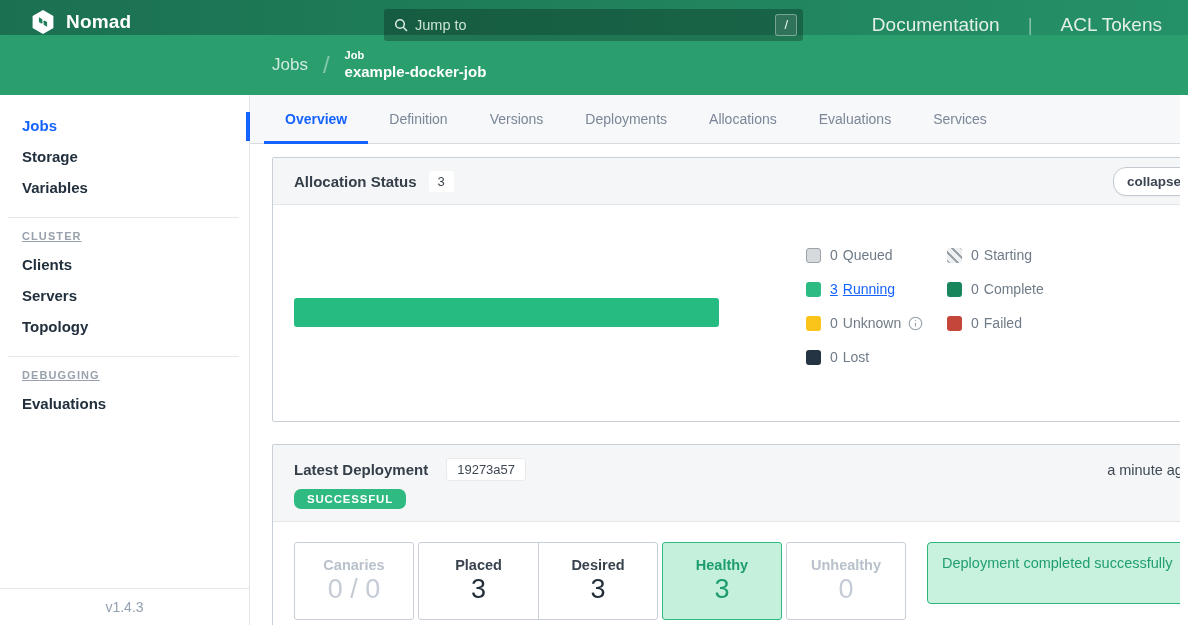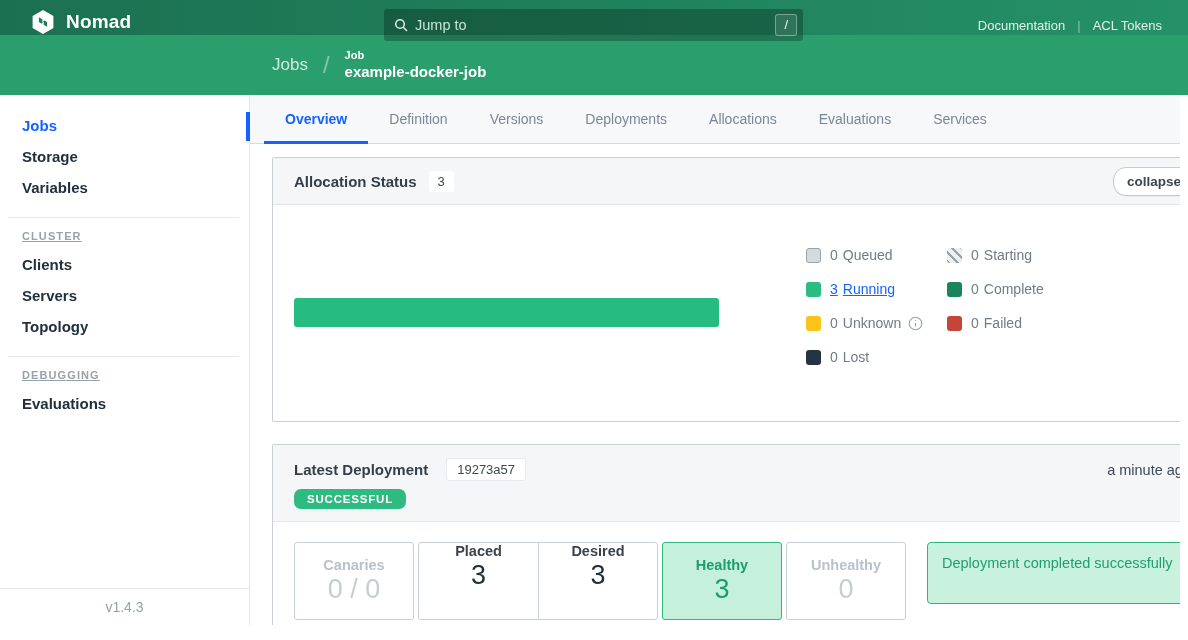--- a/index.html
+++ b/index.html
@@ -7,21 +7,21 @@
   body { font-family:"Liberation Sans","DejaVu Sans",sans-serif; background:#ffffff; color:#2b3542; }
 
   
   .navbar { position:relative; height:35px; background:linear-gradient(90deg,#1b7051 0%,#1f7f5a 45%,#259168 100%); display:flex; align-items:flex-end; }
   .brand { display:flex; align-items:center; gap:10px; margin-left:30px; cursor:pointer; }
   .brand-name { color:#ffffff; font-size:19px; font-weight:700; letter-spacing:.2px; }
   .nav-search { position:absolute; left:384px; top:9px; width:419px; height:32px; background:rgba(0,0,0,.25); border-radius:3px; display:flex; align-items:center; padding:0 6px 0 10px; }
   .nav-search input { flex:1; background:transparent; border:none; outline:none; color:#eaf4ee; font-size:14.5px; font-family:inherit; margin-left:7px; }
   .nav-search input::placeholder { color:#cbe3d7; opacity:1; }
   .kbd-slash { background:rgba(255,255,255,.10); border:1px solid rgba(255,255,255,.35); border-radius:3px; color:#eef6f1; font-size:13px; padding:2px 8px; line-height:16px; }
-  .nav-links { position:absolute; right:26px; top:0; height:50px; display:flex; align-items:center; gap:12px; font-size:13px; color:#e4efe9; }
+  .nav-links { position:absolute; right:26px; top:0; height:50px; display:flex; align-items:center; gap:28px; font-size:19px; color:#e4efe9; }
   .nav-link { cursor:pointer; }
   .nav-sep { color:rgba(255,255,255,.45); }
 
   
   .subnav { height:60px; background:#2b9e6e; display:flex; align-items:center; padding-left:272px; }
   .crumb-root { color:rgba(255,255,255,.78); font-size:17px; font-weight:500; cursor:pointer; }
   .crumb-sep { color:rgba(255,255,255,.42); font-size:24px; font-weight:300; margin:0 15px; }
   .crumb-stack { display:flex; flex-direction:column; line-height:1.25; cursor:pointer; }
   .crumb-type { color:#ffffff; font-size:11px; font-weight:700; }
   .crumb-title { color:#ffffff; font-size:15px; font-weight:700; }
@@ -71,21 +71,21 @@
   .legend-link { color:#1563ff; text-decoration:underline; cursor:pointer; display:flex; }
   .info-icon { margin-left:7px; cursor:pointer; display:inline-flex; }
 
   .deploy-header { padding:13px 20px 12px 21px; }
   .deploy-id-badge { margin-left:18px; background:#ffffff; border:1px solid #e8eaed; border-radius:3px; padding:3px 10px; font-size:13px; color:#3e4854; }
   .deploy-time { margin-left:auto; font-size:14.5px; color:#3f4a55; }
   .status-pill { display:inline-block; margin-top:8px; background:#2eba81; color:#ffffff; font-size:11.5px; font-weight:700; letter-spacing:.8px; border-radius:7px; padding:4px 13px; }
   .deploy-body { display:flex; align-items:flex-start; padding:20px 20px 22px 21px; }
   .metric { width:120px; height:78px; border:1px solid #c9cfd8; border-radius:3px; display:flex; flex-direction:column; align-items:center; justify-content:center; margin-right:4px; background:#ffffff; }
   .metric-group { display:flex; border:1px solid #c9cfd8; border-radius:3px; margin-right:4px; height:78px; }
-  .metric-cell { width:119px; display:flex; flex-direction:column; align-items:center; }
+  .metric-cell { width:119px; display:flex; flex-direction:column; align-items:center; justify-content:center; }
   .metric-cell + .metric-cell { border-left:1px solid #c9cfd8; }
   .m-label { font-size:14.5px; font-weight:600; color:#39434e; margin-bottom:1px; }
   .m-value { font-size:27px; line-height:31px; color:#232e3a; }
   .muted .m-label { color:#b9c1cb; }
   .muted .m-value { color:#c5ccd5; }
   .healthy { background:#c5f0dc; border-color:#2eba81; }
   .healthy .m-label, .healthy .m-value { color:#1d9d6e; }
   .deploy-msg { margin-left:17px; width:264px; min-height:62px; background:#c8f2de; border:1px solid #2cb67e; border-radius:4px; padding:10px 14px; font-size:14.5px; line-height:21px; color:#209e6f; }
 
   .scroll-gutter { position:absolute; right:0; top:0; bottom:0; width:8px; background:#ffffff; }

